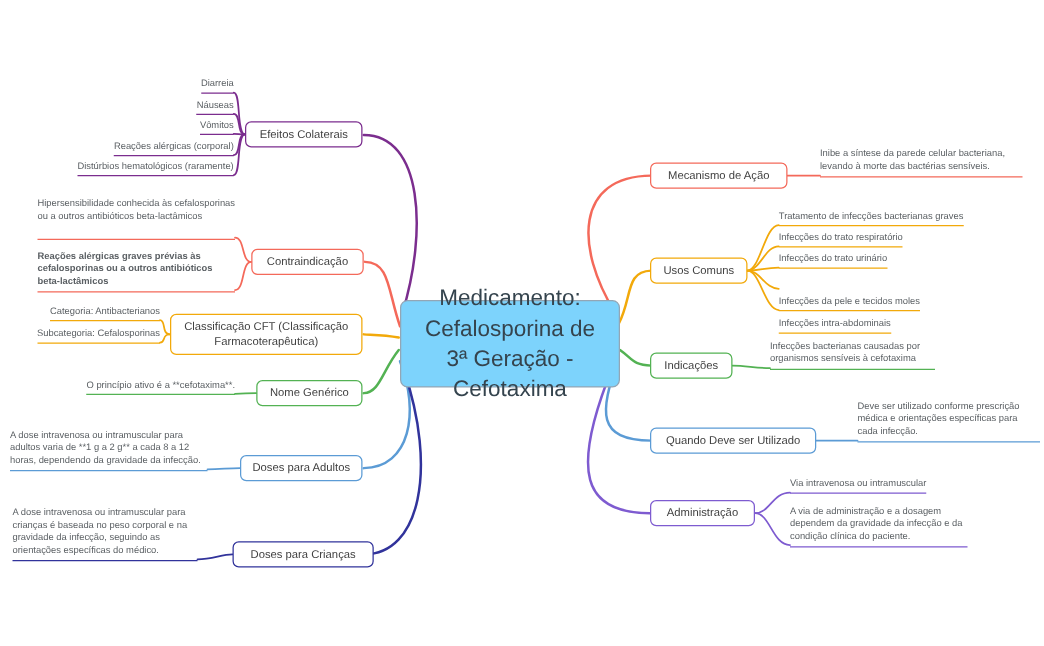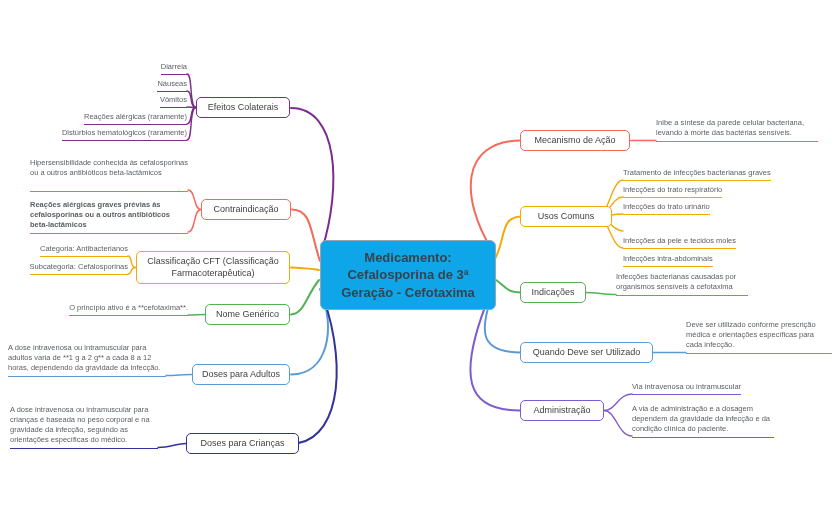--- a/index.html
+++ b/index.html
@@ -11,24 +11,24 @@
   .trunk { stroke-width:2; }
   .sub { stroke-width:1.4; }
   .box {
     position:absolute; z-index:2; background:#ffffff;
     border:1.5px solid var(--c,#999999); border-radius:5px;
     display:flex; align-items:center; justify-content:center;
     font-size:9px; color:#3f3f3f; text-align:center; line-height:1.25;
     padding:2px 6px; cursor:pointer;
   }
   .central {
-    position:absolute; z-index:3; background:#0ea5e9;
+    position:absolute; z-index:3; background:#7dd3fc;
     border:1.6px solid #93a6b5; border-radius:6px;
     display:flex; align-items:center; justify-content:center;
-    text-align:center; font-weight:bold; font-size:13px; color:#35444e;
+    text-align:center; font-weight:normal; font-size:18px; color:#35444e;
     line-height:1.35; padding:6px 10px; cursor:pointer;
   }
   .leaf {
     position:absolute; z-index:1; font-size:7.5px; line-height:10px;
     color:#5a5f63; border-bottom:1.5px solid var(--c,#999999);
     padding-bottom:2px;
   }
   .nowrap { white-space:nowrap; }
   .ta-r { text-align:right; }
 </style>
@@ -89,29 +89,29 @@
   <div class="central" style="left:320px; top:240px; width:176px; height:70px;">Medicamento: Cefalosporina de 3ª Geração - Cefotaxima</div>
 
   <div class="box" style="left: 196px; top: 97px; width: 94px; height: 21px; --c: #7b2d8e;">Efeitos Colaterais</div>
   <div class="box" style="left: 201px; top: 199px; width: 90px; height: 21px; --c: #f4695a;">Contraindicação</div>
   <div class="box" style="left: 136px; top: 251px; width: 154px; height: 33px; --c: #f2a90a;">Classificação CFT (Classificação Farmacoterapêutica)</div>
   <div class="box" style="left: 205px; top: 304px; width: 85px; height: 21px; --c: #53b253;">Nome Genérico</div>
   <div class="box" style="left: 192px; top: 364px; width: 98px; height: 21px; --c: #5b9bd5;">Doses para Adultos</div>
   <div class="box" style="left: 186px; top: 433px; width: 113px; height: 21px; --c: #31339b;">Doses para Crianças</div>
 
   <div class="box" style="left: 520px; top: 130px; width: 110px; height: 21px; --c: #f4695a;">Mecanismo de Ação</div>
-  <div class="box" style="left: 520px; top: 206px; width: 92px; height: 21px; --c: #f2a90a;">Usos Comuns</div>
+  <div class="box" style="left: 520px; top: 206px; width: 78px; height: 21px; --c: #f2a90a;">Usos Comuns</div>
   <div class="box" style="left: 520px; top: 282px; width: 66px; height: 21px; --c: #53b253;">Indicações</div>
   <div class="box" style="left: 520px; top: 342px; width: 133px; height: 21px; --c: #5b9bd5;">Quando Deve ser Utilizado</div>
   <div class="box" style="left: 520px; top: 400px; width: 84px; height: 21px; --c: #7e5bd0;">Administração</div>
 
   <div class="leaf nowrap ta-r" style="right: 648px; top: 62px; --c: #7b2d8e;">Diarreia</div>
   <div class="leaf nowrap ta-r" style="right: 648px; top: 79px; --c: #7b2d8e;">Náuseas</div>
   <div class="leaf nowrap ta-r" style="right: 648px; top: 95px; --c: #7b2d8e;">Vômitos</div>
-  <div class="leaf nowrap ta-r" style="right: 648px; top: 112px; --c: #7b2d8e;">Reações alérgicas (raramente)</div>
+  <div class="leaf nowrap ta-r" style="right: 648px; top: 112px; --c: #7b2d8e;">Reações alérgicas (corporal)</div>
   <div class="leaf nowrap ta-r" style="right: 648px; top: 128px; --c: #7b2d8e;">Distúrbios hematológicos (raramente)</div>
 
   <div class="leaf" style="left: 30px; top: 158px; width: 158px; height: 34px; --c: #f4695a;">Hipersensibilidade conhecida às cefalosporinas ou a outros antibióticos beta-lactâmicos</div>
   <div class="leaf" style="left: 30px; top: 200px; width: 158px; height: 34px; font-weight: bold; --c: #f4695a;">Reações alérgicas graves prévias às cefalosporinas ou a outros antibióticos beta-lactâmicos</div>
 
   <div class="leaf nowrap ta-r" style="right: 707px; top: 244px; --c: #f2a90a;">Categoria: Antibacterianos</div>
   <div class="leaf nowrap ta-r" style="right: 707px; top: 262px; --c: #f2a90a;">Subcategoria: Cefalosporinas</div>
 
   <div class="leaf nowrap ta-r" style="right: 647px; top: 303px; --c: #53b253;">O princípio ativo é a **cefotaxima**.</div>
 

